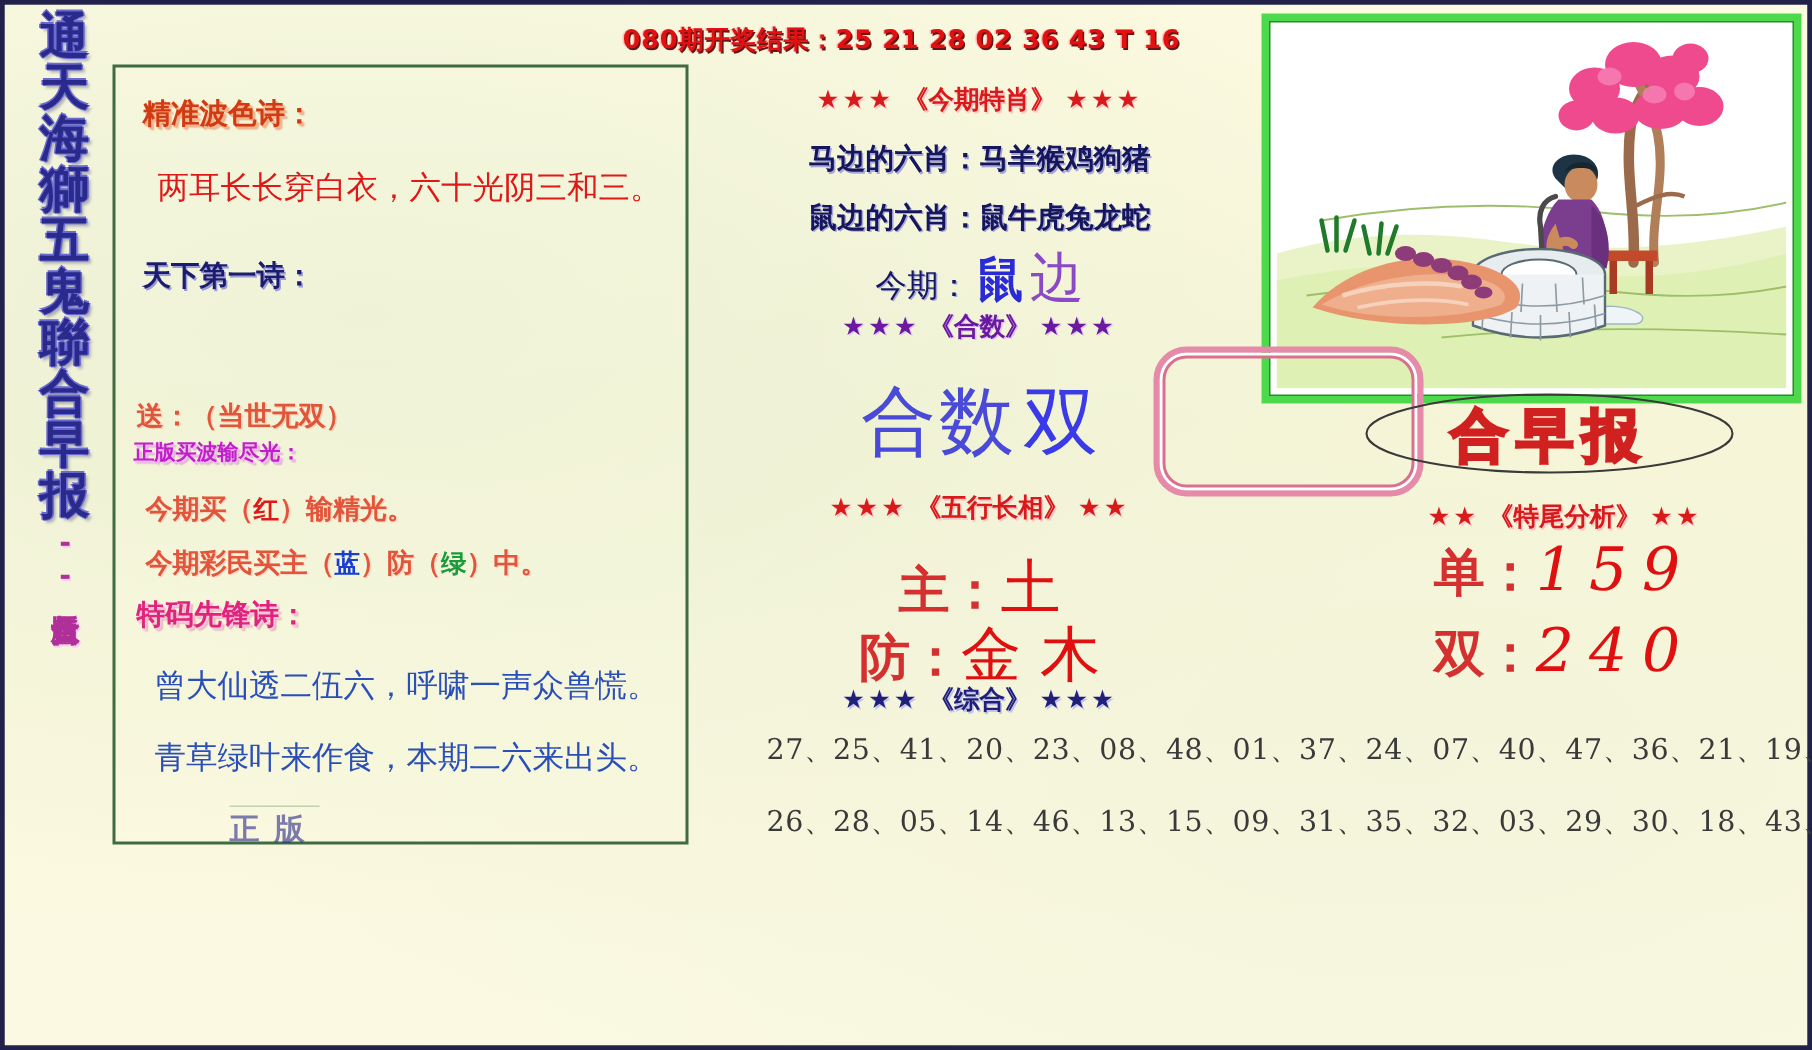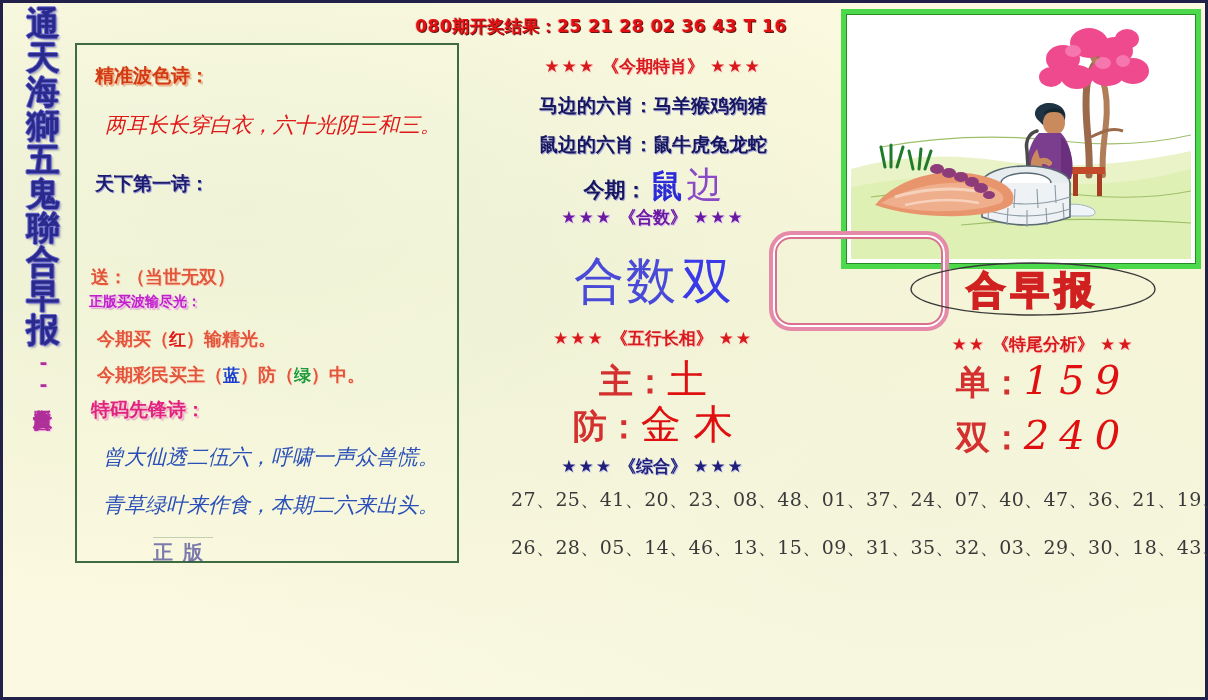--- a/index.html
+++ b/index.html
@@ -53,21 +53,21 @@
     text-shadow:1px 1px 0 #6a1515,-1px 0 0 rgba(255,160,160,.6);
     letter-spacing:.5px;white-space:nowrap;
   }
   
   #left-panel{
     position:absolute;left:72px;top:40px;width:384px;height:520px;
     border:2px solid #3f6b43;box-sizing:border-box;
     background:rgba(255,255,225,.18);
   }
   .lbl{font-family:"DejaVu Sans","Liberation Sans",sans-serif;font-weight:bold;font-size:19px;}
-  .poem{font-family:"DejaVu Serif","Liberation Serif",serif;font-size:21px;font-style:italic;}
+  .poem{font-family:"DejaVu Serif","Liberation Serif",serif;font-size:21px;}
   .h-bocai{color:#d23a13;text-shadow:1px 1px 0 #f8b48a,2px 2px 1px rgba(180,60,20,.35);}
   .h-tianxia{color:#1c1c6e;text-shadow:1px 1px 0 #9c9cd8;}
   .h-song{color:#e0563a;text-shadow:1px 1px 0 #fbd0b8;}
   .h-zhengban{color:#c020c8;text-shadow:1px 1px 0 #f3b8f8,2px 2px 1px rgba(150,20,150,.3);}
   .h-teima{color:#e0247c;text-shadow:1px 1px 0 #ffc6e0,2px 2px 1px rgba(180,20,100,.3);}
   .line-red{color:#e01818;}
   .line-orange{color:#e2553a;text-shadow:1px 1px 0 #fcd9c6;font-weight:bold;}
   .line-blue{color:#2a4fb8;}
   .tok-red{color:#e01818;font-size:17px;}
   .tok-blue{color:#1a3fd0;font-size:17px;}
@@ -92,29 +92,29 @@
   .t-purple{color:#6a1aa0;text-shadow:1px 1px 0 #e0c0f5;}
   .t-navy{color:#20207a;text-shadow:1px 1px 0 #c2c2ee;}
   #mid{position:absolute;left:480px;top:44px;width:340px;}
   .mid-row{position:absolute;width:340px;text-align:center;white-space:nowrap;}
   .zodiac-line{
     font-family:"DejaVu Sans","Liberation Sans",sans-serif;
     font-weight:bold;font-size:19px;color:#16165e;
     text-shadow:1px 1px 0 #a8a8d8;white-space:nowrap;
   }
   #jinqi-row{position:absolute;left:480px;top:158px;width:340px;text-align:center;white-space:nowrap;}
-  #jinqi-label{font-family:"DejaVu Sans","Liberation Sans",sans-serif;font-weight:bold;font-size:21px;color:#16165e;text-shadow:1px 1px 0 #a8a8d8;}
+  #jinqi-label{font-family:"DejaVu Sans","Liberation Sans",sans-serif;font-weight:normal;font-size:21px;color:#16165e;text-shadow:1px 1px 0 #a8a8d8;}
   #jinqi-a{font-family:"DejaVu Serif","Liberation Serif",serif;font-size:32px;color:#2a2ad8;
     -webkit-text-stroke:1px #2a2ad8;}
   #jinqi-b{font-family:"DejaVu Serif","Liberation Serif",serif;font-size:36px;color:#8a4ac8;}
   #hesu-row{position:absolute;left:480px;top:245px;width:340px;text-align:center;white-space:nowrap;}
   #hesu-a{font-family:"DejaVu Serif","Liberation Serif",serif;font-size:50px;color:#4a4ad8;letter-spacing:2px;}
   #hesu-b{font-family:"DejaVu Serif","Liberation Serif",serif;font-size:50px;color:#3a3ae8;}
   #wuxing-rows{position:absolute;left:480px;top:356px;width:340px;}
-  .wx{white-space:nowrap;text-align:center;line-height:1.02;}
+  .wx{white-space:nowrap;text-align:center;line-height:1.02;margin-top:13px;}
   .wx-lbl{font-family:"DejaVu Sans","Liberation Sans",sans-serif;font-weight:bold;font-size:34px;color:#d43030;}
   .wx-val{font-family:"DejaVu Serif","Liberation Serif",serif;font-size:40px;color:#e01010;}
   
   #illus-frame{
     position:absolute;left:838px;top:6px;width:360px;height:260px;
     border:5px solid #4cd94c;background:#fff;box-sizing:border-box;
     box-shadow:0 0 0 1px #2a8a2a inset;
   }
   #illus{position:absolute;left:848px;top:16px;width:340px;height:240px;background:#fff;overflow:hidden;}
   #zaobao-stamp{

